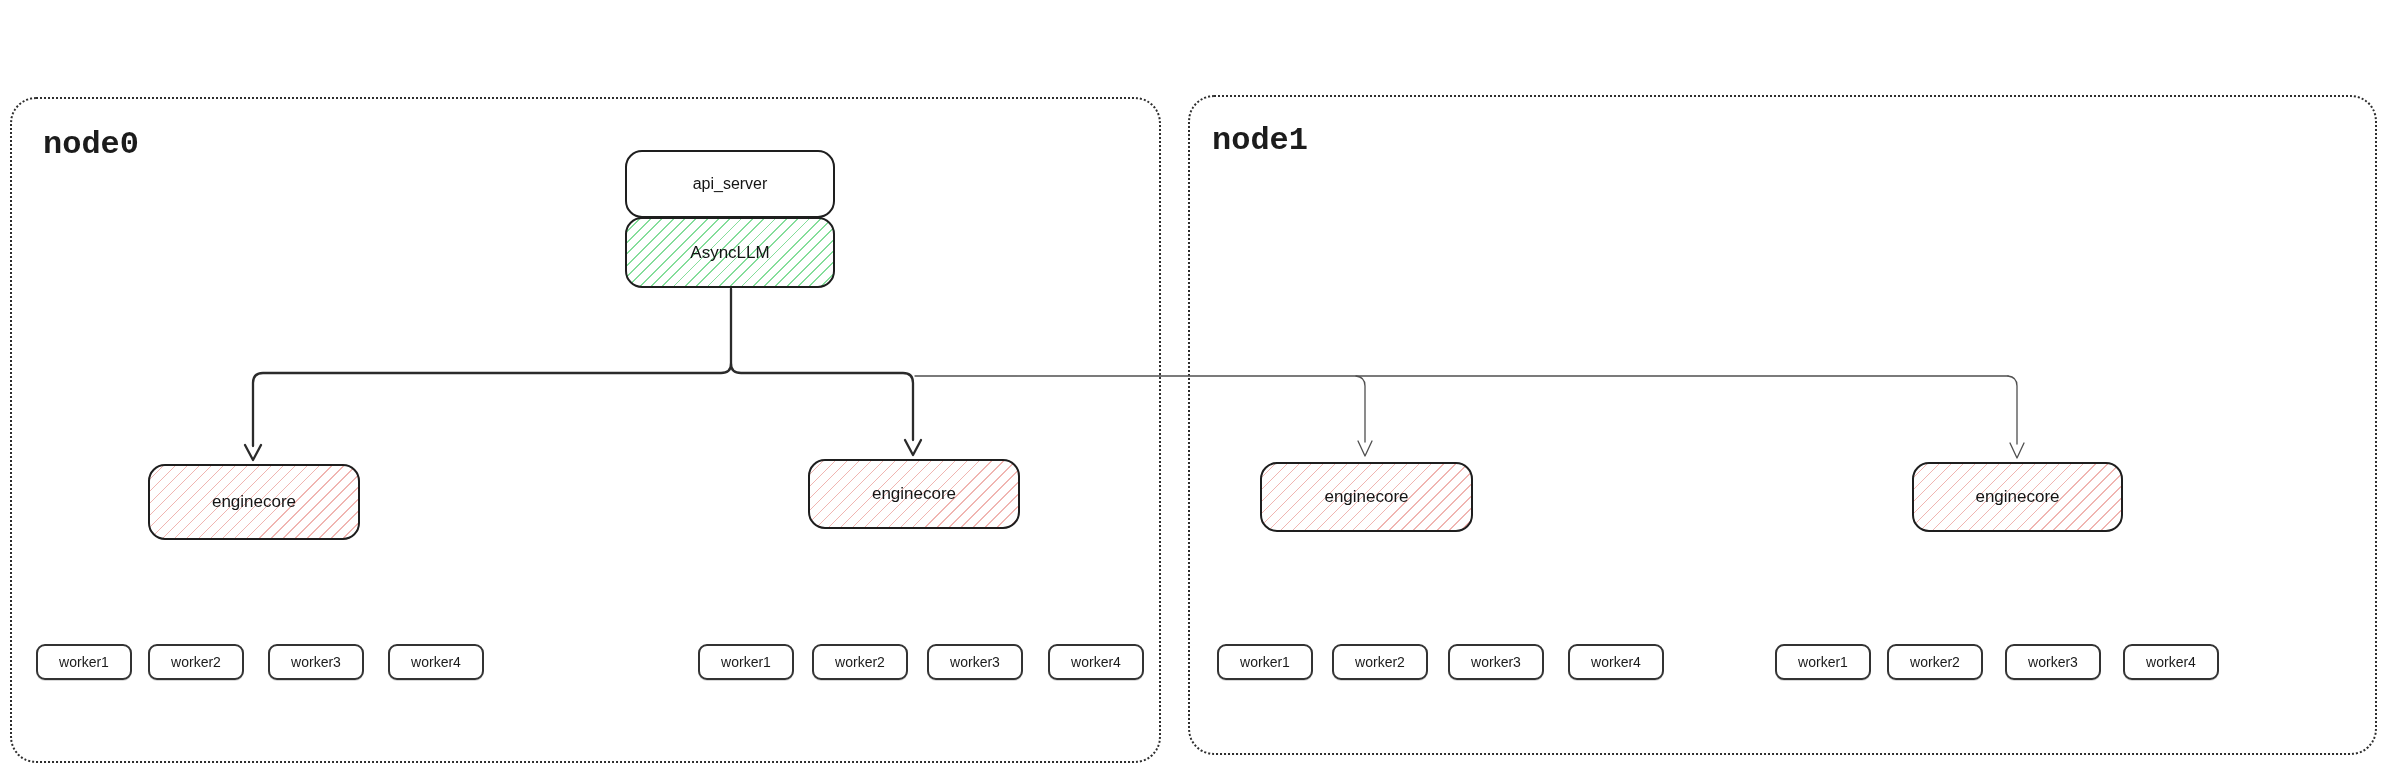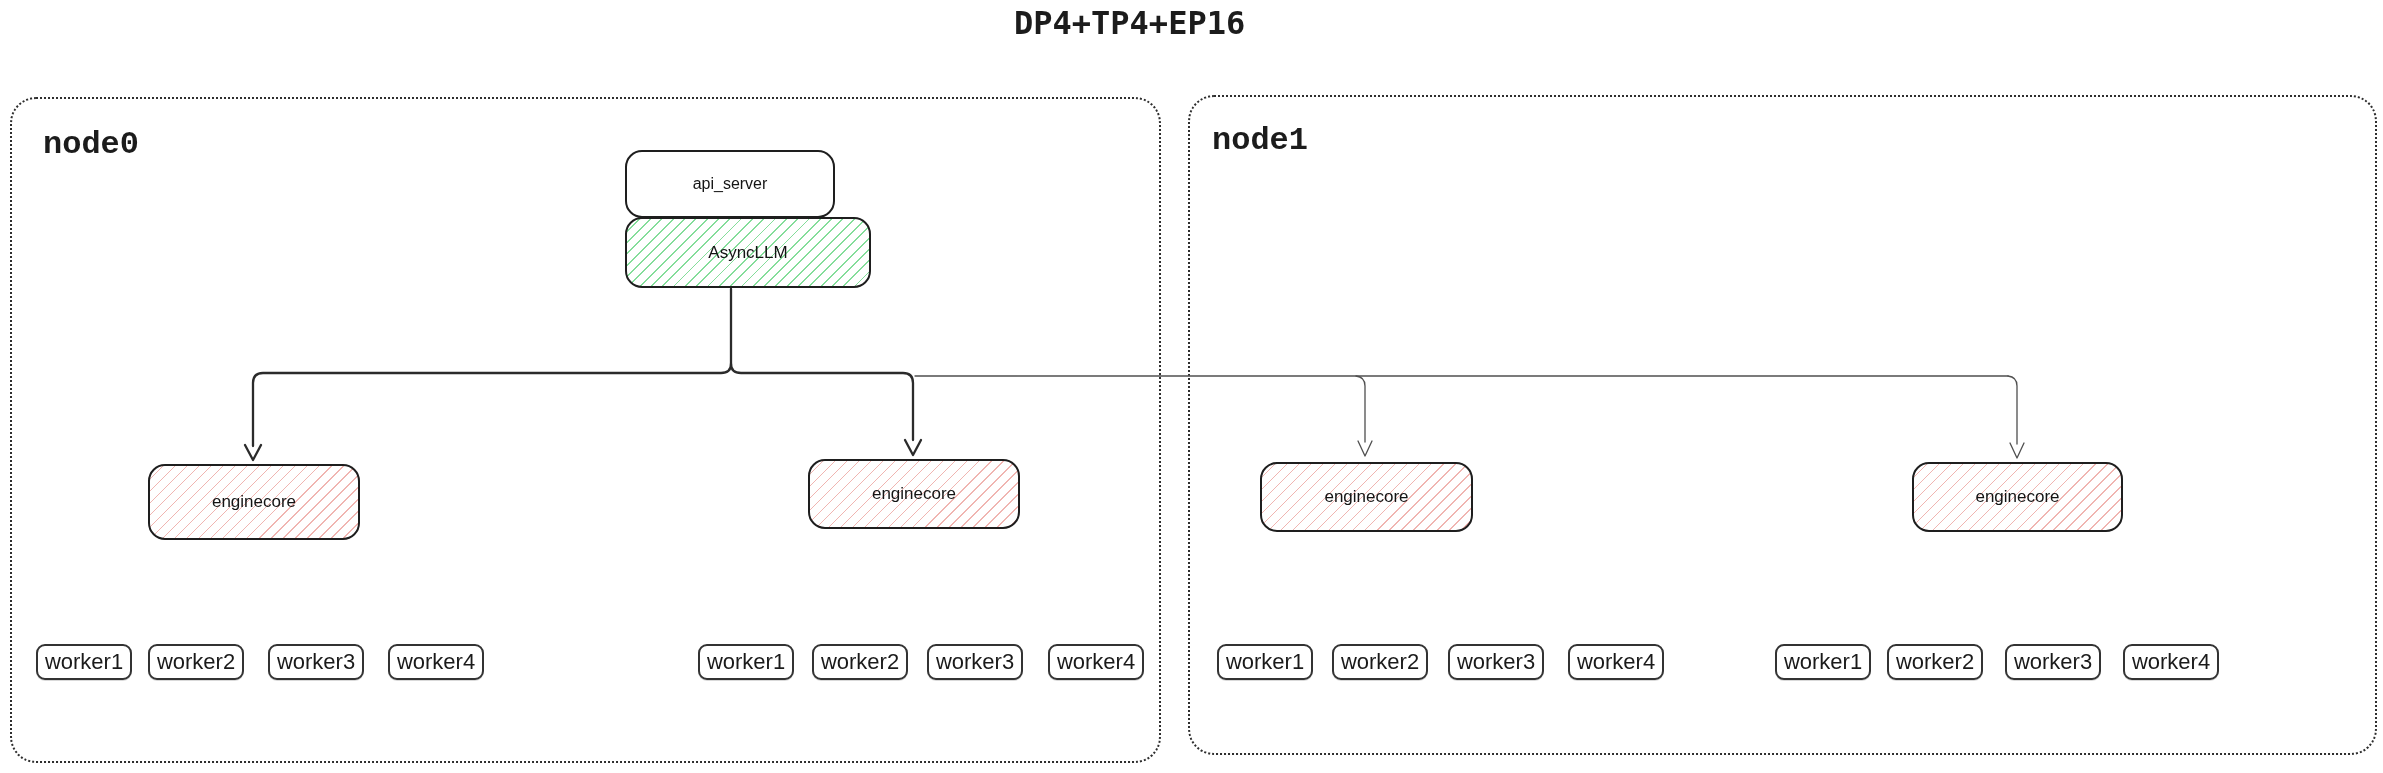--- a/index.html
+++ b/index.html
@@ -47,35 +47,34 @@
     background-image: repeating-linear-gradient(135deg, var(--red_hatch, #f0b5b1) 0px, var(--red_hatch, #f0b5b1) 1.2px, transparent 1.2px, transparent 8.5px);
   }
 
   .worker {
     position: absolute;
     width: 96px; height: 36px;
     border: 2px solid #333333;
     border-radius: 9px;
     background: #ffffff;
     display: flex; align-items: center; justify-content: center;
-    font-size: 22px; color: #1a1a1a;
+    font-size: 14px; color: #1a1a1a;
     box-sizing: border-box;
     box-shadow: 0 1px 0 rgba(0,0,0,0.15);
   }
 
   svg.connectors { position: absolute; left: 0; top: 0; pointer-events: none; }
   .stroke-thick { stroke: var(--arrow_dark, #2b2b2b); stroke-width: 2.3px; fill: none; stroke-linecap: round; stroke-linejoin: round; }
   .stroke-thin  { stroke: var(--arrow_thin, #4f4f4f); stroke-width: 1.3px; fill: none; stroke-linecap: round; stroke-linejoin: round; }
 </style>
 </head>
 <body>
 
 <div class="canvas">
 
-  <div class="title">DP4+TP4+EP16</div>
 
   <div class="node-frame" style="left:10px; top:97px; width:1147px; height:662px;"></div>
   <div class="node-label" style="left:43px; top:126px;">node0</div>
 
   <div class="node-frame" style="left:1188px; top:95px; width:1185px; height:656px;"></div>
   <div class="node-label" style="left:1212px; top:122px;">node1</div>
 
   <svg class="connectors" width="2383" height="773" viewBox="0 0 2383 773">
     <g>
       <path class="stroke-thick" d="M731 289 V364"></path>
@@ -87,21 +86,21 @@
     <g>
       <path class="stroke-thin" d="M915 376 H2008"></path>
       <path class="stroke-thin" d="M1356 376 Q1365 377 1365 386 V442"></path>
       <path class="stroke-thin" d="M1358 441 L1365 456 L1372 441"></path>
       <path class="stroke-thin" d="M2008 376 Q2017 377 2017 386 V444"></path>
       <path class="stroke-thin" d="M2010 443 L2017 458 L2024 443"></path>
     </g>
   </svg>
 
   <div class="box big" style="left:625px; top:150px; width:210px; height:68px; font-size:16px;">api_server</div>
-  <div class="box big hatch-green" style="left:625px; top:217px; width:246px; height:71px;">AsyncLLM</div>
+  <div class="box big hatch-green" style="left:625px; top:217px; width:210px; height:71px;">AsyncLLM</div>
 
   <div class="box big hatch-red" style="left:148px; top:464px; width:212px; height:76px;">enginecore</div>
   <div class="box big hatch-red" style="left:808px; top:459px; width:212px; height:70px;">enginecore</div>
   <div class="box big hatch-red" style="left:1260px; top:462px; width:213px; height:70px;">enginecore</div>
   <div class="box big hatch-red" style="left:1912px; top:462px; width:211px; height:70px;">enginecore</div>
 
   <div class="worker" style="left:36px;  top:644px;">worker1</div>
   <div class="worker" style="left:148px; top:644px;">worker2</div>
   <div class="worker" style="left:268px; top:644px;">worker3</div>
   <div class="worker" style="left:388px; top:644px;">worker4</div>

